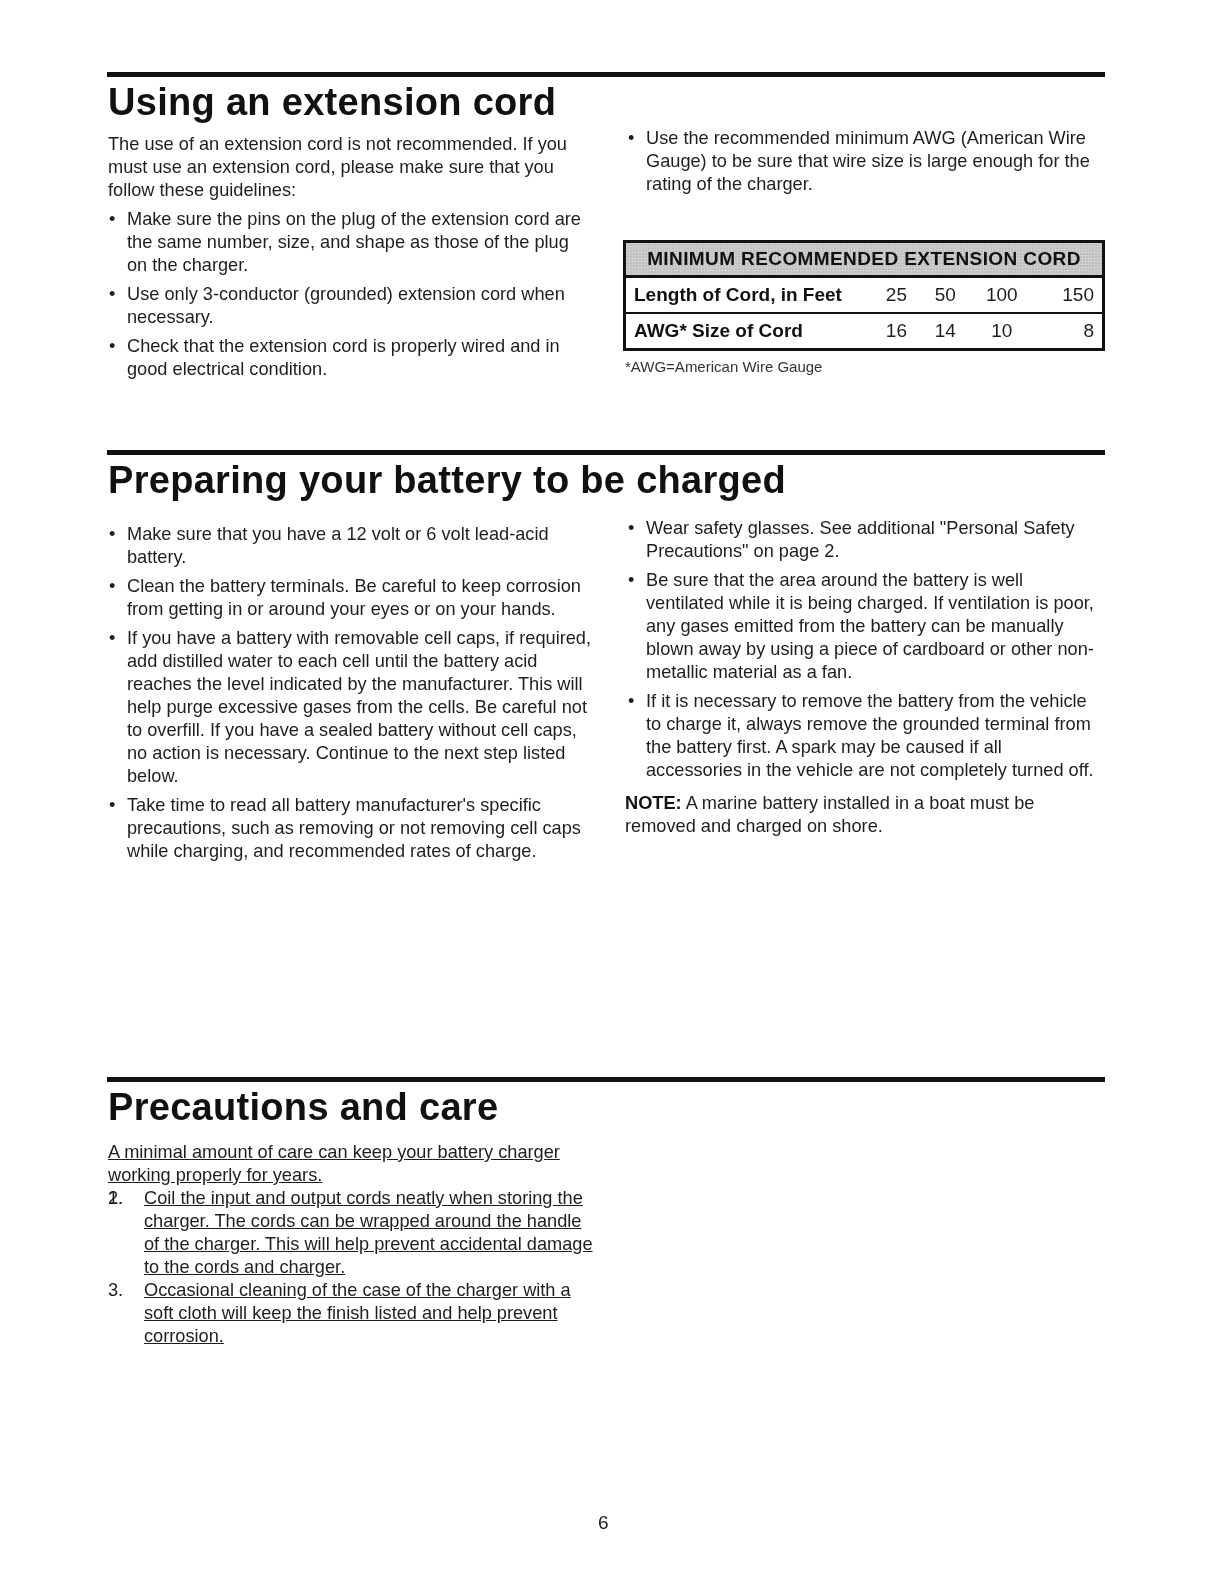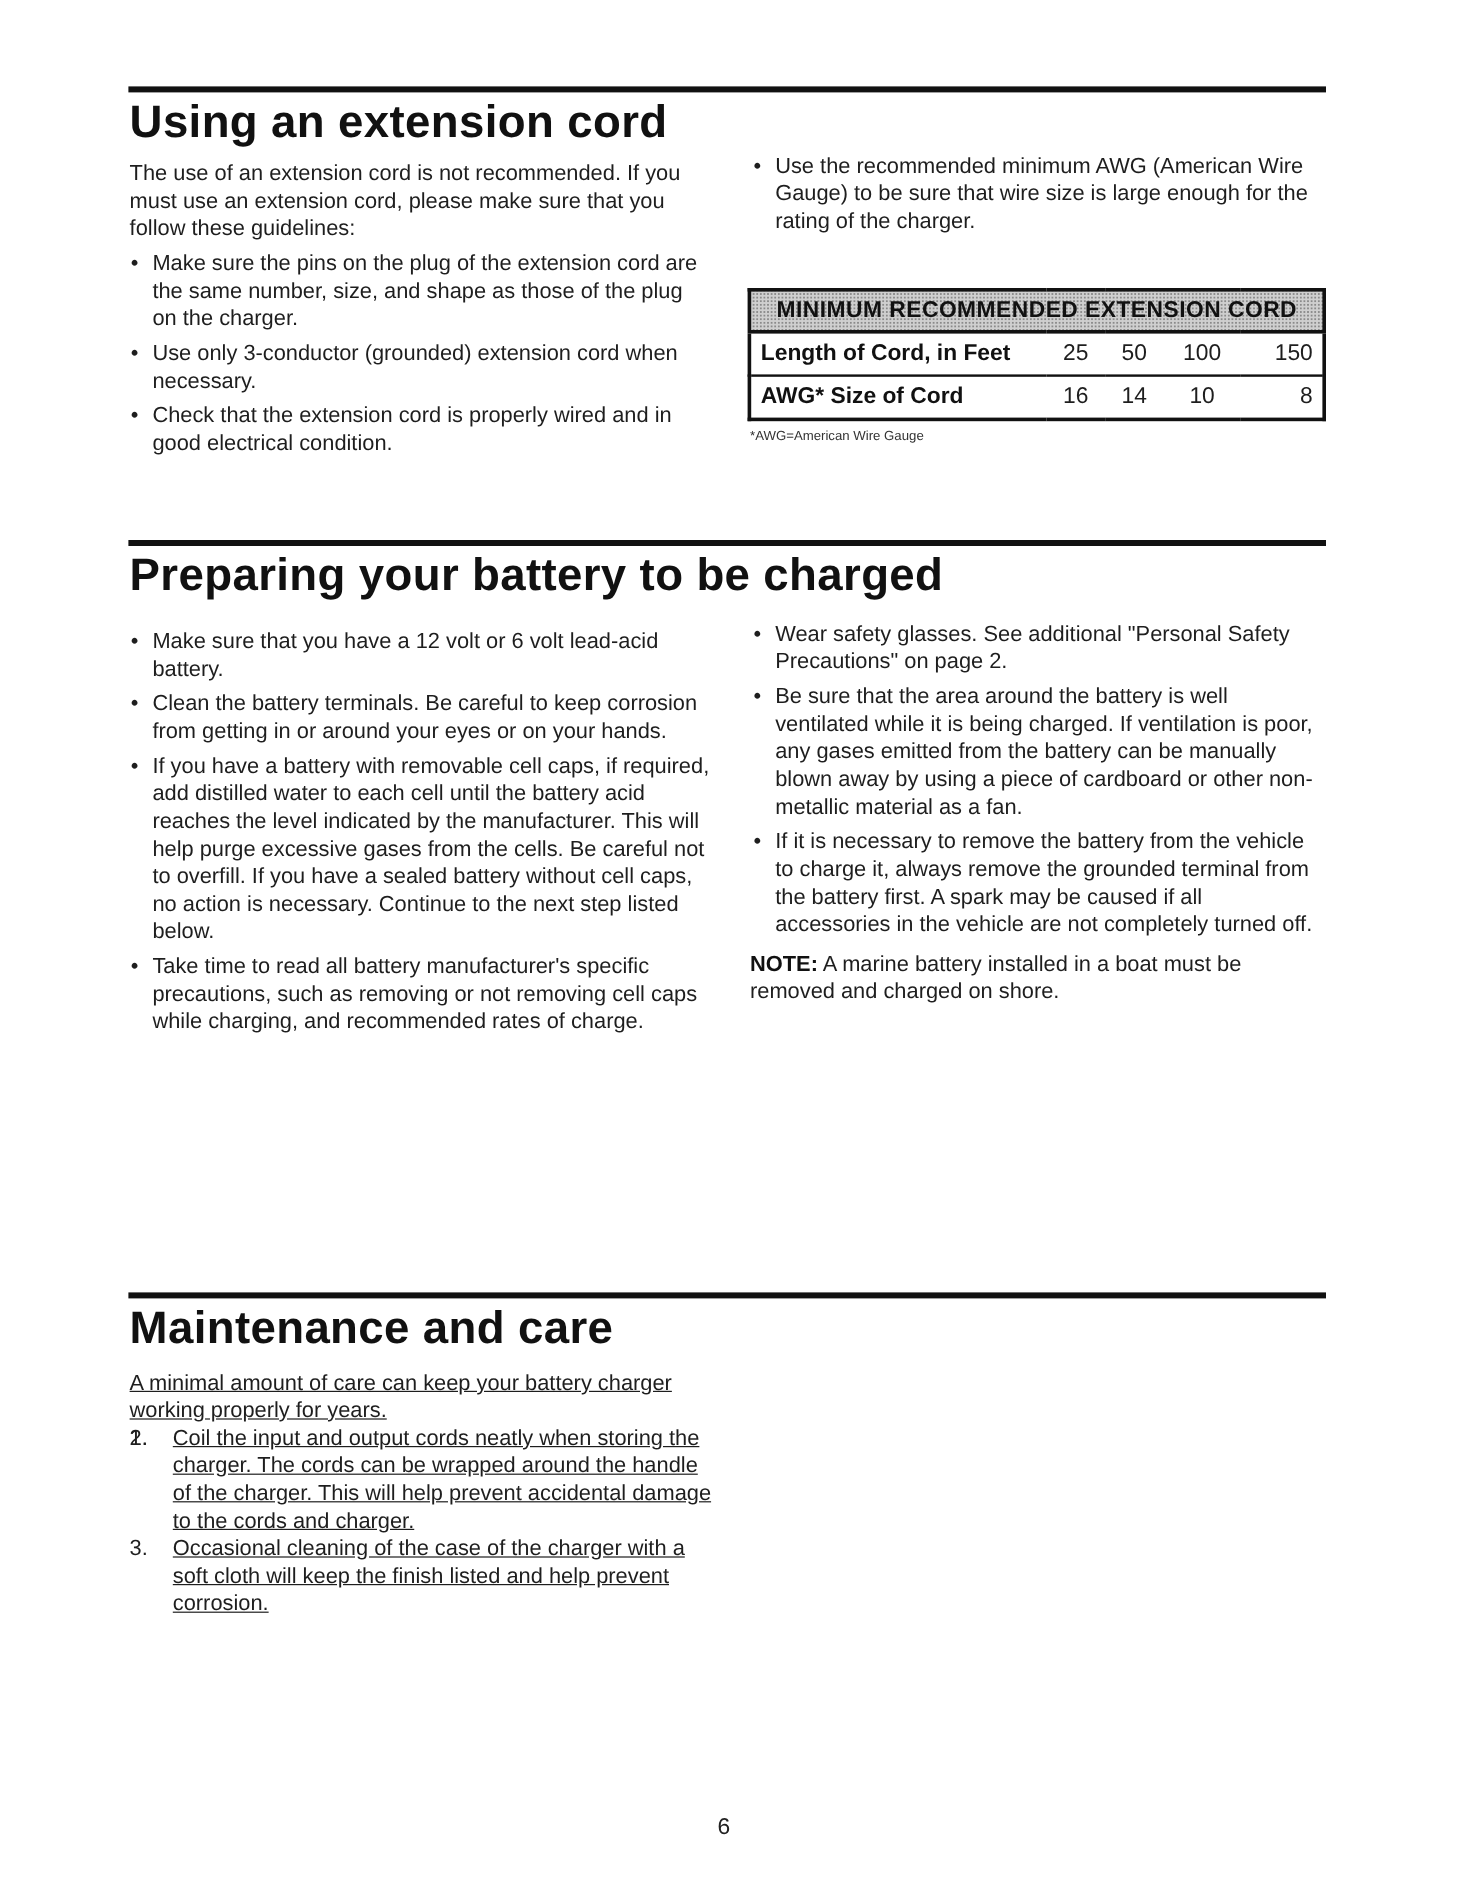--- a/index.html
+++ b/index.html
@@ -32,21 +32,21 @@
     background-color: #cfcfcf;
     background-image: radial-gradient(#8a8a8a 0.8px, transparent 0.9px);
     background-size: 3px 3px;
     border-bottom: 3px solid #111;
   }
   table.cord td { height: 34px; padding: 0 6px; font-size: 19px; color: #1e1e1e; }
   table.cord tr.r1 td { border-bottom: 2px solid #111; }
   table.cord td.lbl { font-weight: bold; color: #111; width: 232px; padding-left: 8px; margin-left: 16px; }
   table.cord td.v { text-align: center; }
   table.cord td.v:last-child { text-align: right; padding-right: 8px; }
-  .footnote { position: absolute; left: 625px; top: 358px; font-size: 11px; color: #333; }
+  .footnote { position: absolute; left: 625px; top: 358px; font-size: 15px; color: #333; }
   .note-label { font-weight: bold; color: #111; margin-top: 28px; }
   .pagenum { position: absolute; left: 598px; top: 1512px; font-size: 19px; color: #222; }
 </style>
 </head>
 <body>
 
 <div class="rule" style="top:72px;"></div>
 <h1 class="h1" style="top:80px;">Using an extension cord</h1>
 
 <div class="col" style="left:108px; top:133px; width:485px;">
@@ -104,21 +104,21 @@
 <div class="col" style="left:627px; top:517px; width:475px;">
   <ul class="bul">
     <li style="margin-top:0"><span class="dot">•</span><span>Wear safety glasses. See additional "Personal Safety Precautions" on page 2.</span></li>
     <li><span class="dot">•</span><span>Be sure that the area around the battery is well ventilated while it is being charged. If ventilation is poor, any gases emitted from the battery can be manually blown away by using a piece of cardboard or other non-metallic material as a fan.</span></li>
     <li><span class="dot">•</span><span>If it is necessary to remove the battery from the vehicle to charge it, always remove the grounded terminal from the battery first. A spark may be caused if all accessories in the vehicle are not completely turned off.</span></li>
   </ul>
   <p style="margin-top:10px; margin-left:-2px;"><span class="note-label">NOTE:</span><span> A marine battery installed in a boat must be removed and charged on shore.</span></p>
 </div>
 
 <div class="rule" style="top:1077px;"></div>
-<h1 class="h1" style="top:1085px;">Maintenance and care</h1>
+<h1 class="h1" style="top:1085px;">Precautions and care</h1>
 
 <div class="col" style="left:108px; top:1141px; width:490px;text-decoration:underline;">
   <p>A minimal amount of care can keep your battery charger working properly for years.</p>
   <ol class="num">
     <li><span class="n">1.</span></li>
     <li><span class="n">2.</span><span>Coil the input and output cords neatly when storing the charger. The cords can be wrapped around the handle of the charger. This will help prevent accidental damage to the cords and charger.</span></li>
     <li><span class="n">3.</span><span>Occasional cleaning of the case of the charger with a soft cloth will keep the finish listed and help prevent corrosion.</span></li>
   </ol>
 </div>
 

